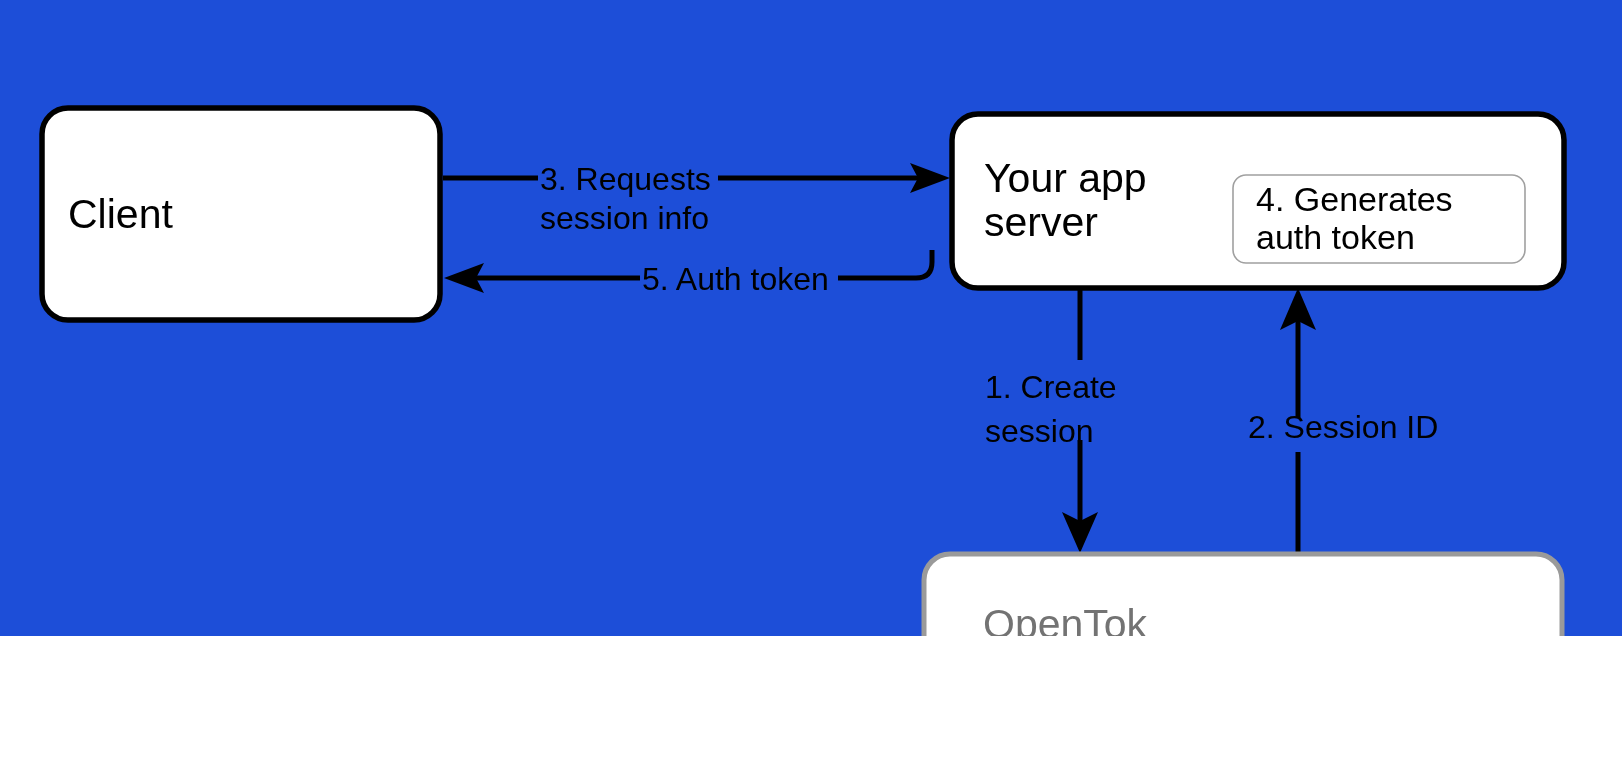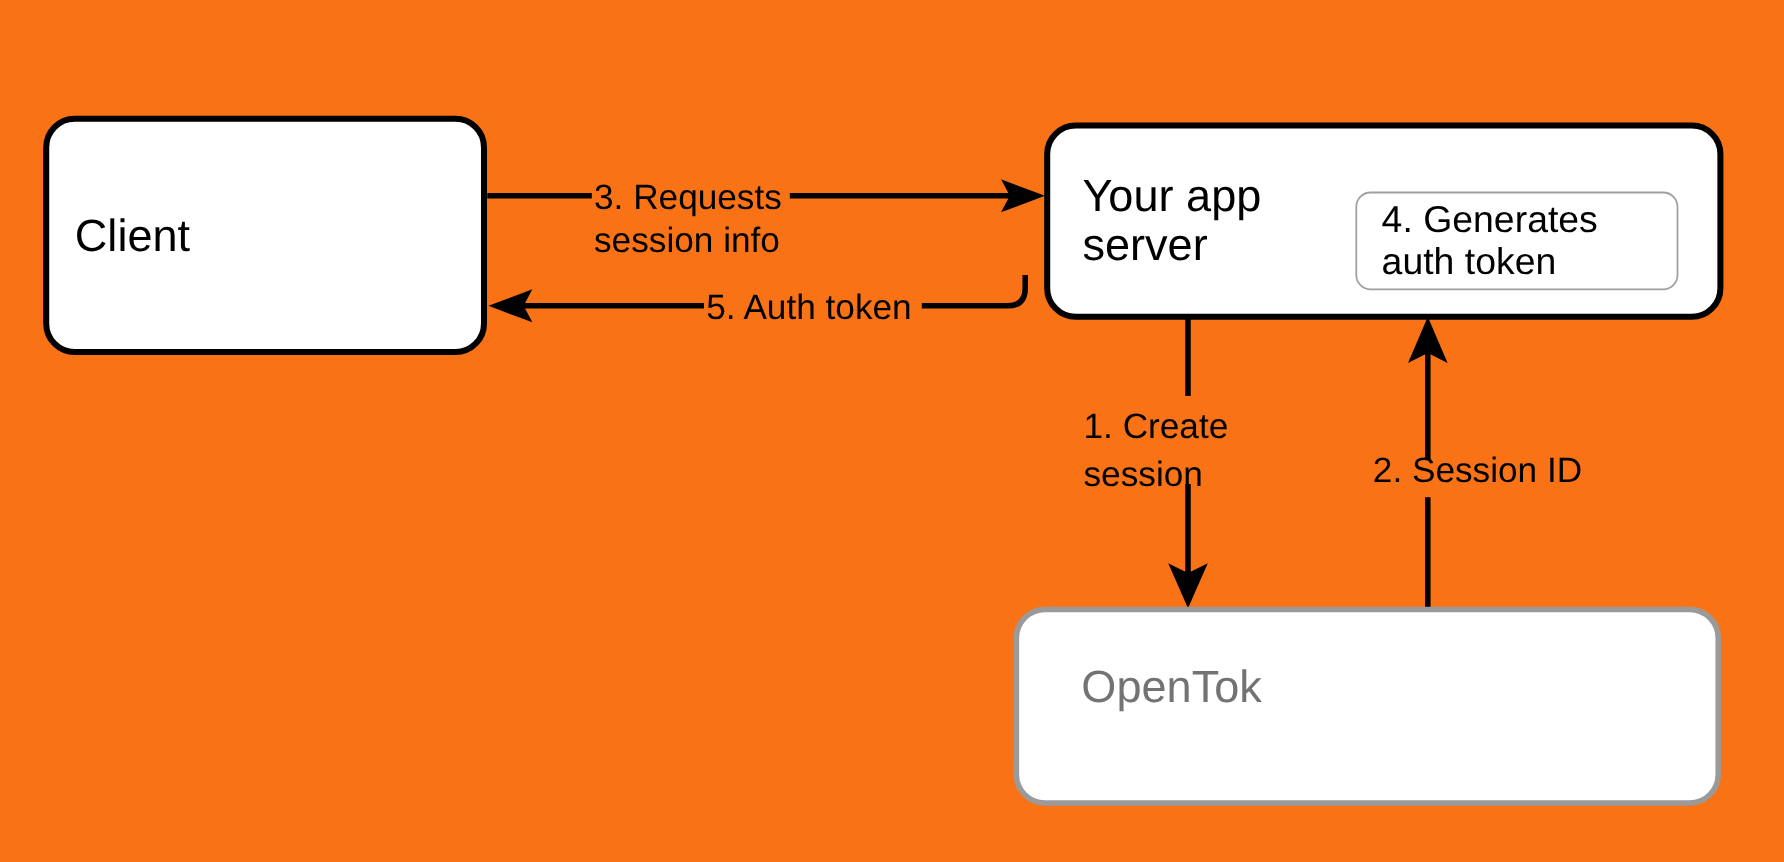--- a/index.html
+++ b/index.html
@@ -6,22 +6,22 @@
     margin: 0;
     padding: 0;
     background: #ffffff;
   }
   body {
     font-family: "Liberation Sans", sans-serif;
   }
   #diagram-root {
     position: relative;
     width: 1622px;
-    height: 784px;
-    background: #f97316;
+    height: 636px;
+    background: #1d4ed8;
     overflow: hidden;
   }
   #diagram-svg {
     position: absolute;
     top: 0;
     left: 0;
     width: 1622px;
     height: 784px;
   }
   .node-label {

